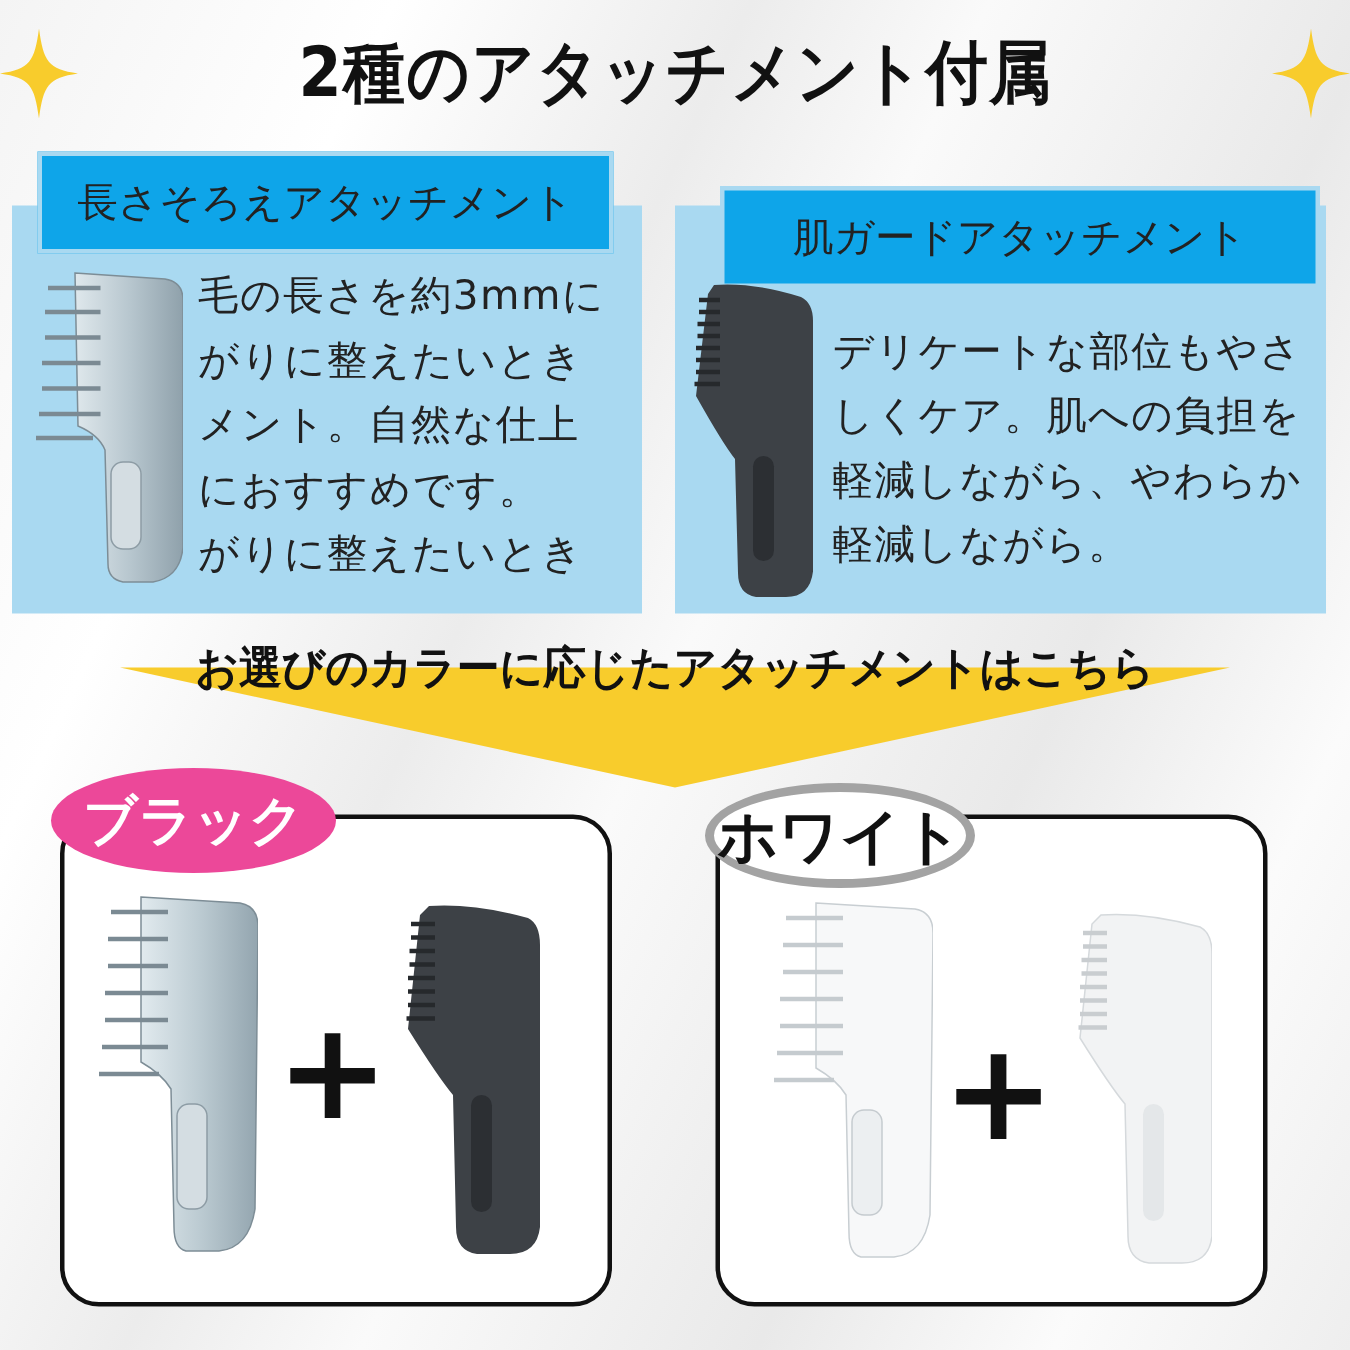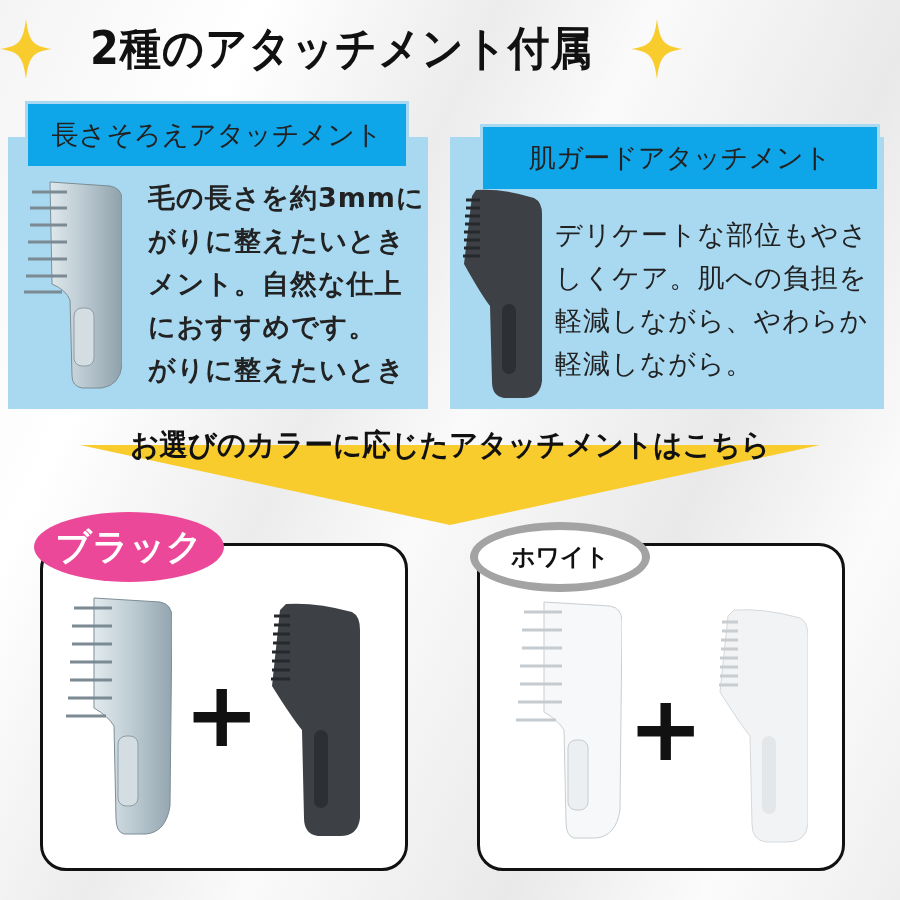--- a/index.html
+++ b/index.html
@@ -1,30 +1,30 @@
 <!DOCTYPE html>
 <html><head>
 <meta charset="utf-8">
 <style>
   html,body{margin:0;padding:0;}
   body{width:900px;height:900px;position:relative;overflow:hidden;
     font-family:"DejaVu Sans","Liberation Sans",sans-serif;
     background:linear-gradient(115deg,#f4f4f4 0%,#ffffff 20%,#ececec 38%,#fafafa 50%,#e9e9e9 70%,#fbfbfb 85%,#eeeeee 100%);}
   .abs{position:absolute;}
-  .title{left:0;top:14px;width:900px;height:70px;display:flex;align-items:center;justify-content:flex-start;gap:10px;}
+  .title{left:0;top:14px;width:900px;height:70px;display:flex;align-items:center;justify-content:space-between;gap:10px;}
   .title-text{font-size:46px;font-weight:bold;color:#111;letter-spacing:1px;transform:scaleX(0.9);}
   .sparkle{width:52px;height:60px;}
   .panel{background:#a9d9f1;}
   .panel-head{background:#0ea5e9;border:3px solid #a9d9f1;box-sizing:border-box;display:flex;align-items:center;justify-content:center;font-size:27px;color:#222;}
   .panel-body{font-size:27px;line-height:43px;color:#222;letter-spacing:1px;}
   .arrow{left:0;top:440px;width:900px;height:90px;}
   .sub{left:0;top:425px;width:900px;text-align:center;font-size:30px;font-weight:bold;color:#111;transform:scaleX(0.95);}
   .box{border:3px solid #111;border-radius:26px;background:#fff;box-sizing:border-box;}
   .label-black{background:#ec4899;color:#fff;border-radius:50%;display:flex;align-items:center;justify-content:center;font-size:36px;font-weight:bold;}
-  .label-white{background:#fff;color:#111;border:8px solid #a3a3a3;border-radius:50%;display:flex;align-items:center;justify-content:center;font-size:24px;font-weight:bold;box-sizing:border-box;}
+  .label-white{background:#fff;color:#111;border:6px solid #a3a3a3;border-radius:50%;display:flex;align-items:center;justify-content:center;font-size:40px;font-weight:bold;box-sizing:border-box;}
   .plus{font-size:90px;font-weight:bold;color:#111;line-height:1;}
 </style>
 </head>
 <body>
 
 <div class="abs title">
   <svg class="sparkle" viewBox="0 0 52 60">
       <path d="M26 0 C29 22 32 27 52 30 C32 33 29 38 26 60 C23 38 20 33 0 30 C20 27 23 22 26 0Z" fill="#f8cc2c"></path>
     </svg>
   <span class="title-text">2種のアタッチメント付属</span>
@@ -48,21 +48,21 @@
   <g stroke="#7b8a93" stroke-width="3">
     <line x1="10" y1="12" x2="45" y2="12"></line>
       <line x1="8" y1="28" x2="45" y2="28"></line>
       <line x1="8" y1="45" x2="45" y2="45"></line>
     <line x1="6" y1="62" x2="45" y2="62"></line>
       <line x1="6" y1="79" x2="45" y2="79"></line>
       <line x1="4" y1="96" x2="45" y2="96"></line>
       <line x1="2" y1="112" x2="40" y2="112"></line>
   </g>
 </svg>
-<div class="abs panel-body" style="left:148px;top:176px;width:280px;font-weight:bold;">
+<div class="abs panel-body" style="left:132px;top:176px;width:280px;">
   <div>毛の長さを約3mmに</div>
   <div>がりに整えたいとき</div>
   <div>メント。自然な仕上</div>
   <div>におすすめです。</div>
   <div>がりに整えたいとき</div>
 </div>
 
 <div class="abs panel" style="left:450px;top:137px;width:434px;height:272px;"></div>
 <div class="abs panel-head" style="left:480px;top:101px;width:400px;height:68px;margin-top:23px;">肌ガードアタッチメント</div>
 <svg class="abs" style="left:462px;top:186px;" width="80" height="215" viewBox="0 0 80 215">

